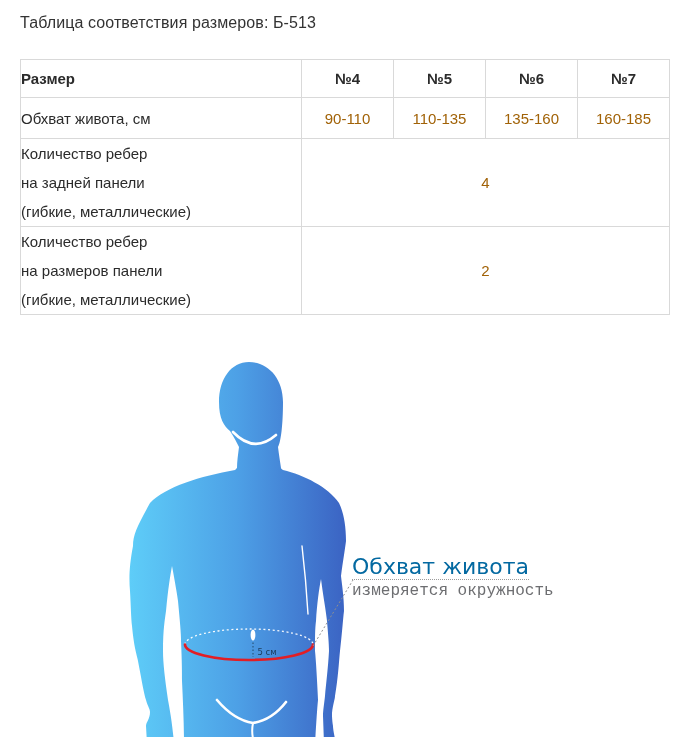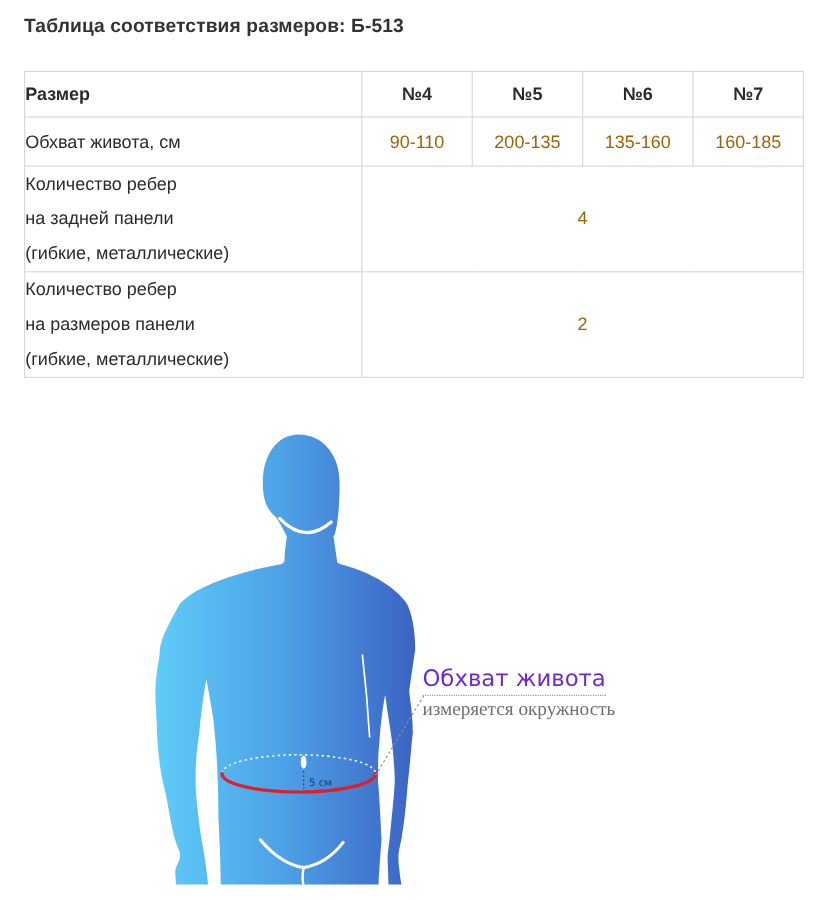--- a/index.html
+++ b/index.html
@@ -5,21 +5,21 @@
   html,body{margin:0;padding:0;background:#ffffff;}
   .page{
     position:relative;
     width:687px;height:750px;
     background:#ffffff;
     font-family:"Liberation Sans",sans-serif;
     overflow:hidden;
   }
   .section-title{
     position:absolute;left:20px;top:14px;
-    font-size:16px;font-weight:700;color:#333333;
+    font-size:16px;font-weight:400;color:#333333;
     letter-spacing:.1px;
   }
   table.size-table{
     position:absolute;left:20px;top:59px;
     width:646px;border-collapse:collapse;table-layout:fixed;
     font-size:15px;color:#333333;
   }
   table.size-table th,table.size-table td{
     border:1px solid #d9d9d9;background:#ffffff;
     padding:0;vertical-align:middle;
@@ -32,26 +32,26 @@
   tr.r-ribs{height:87px;}
   .cell-label{text-align:left;padding-left:17px;font-weight:400;color:#2b2b2b;}
   .cell-val{text-align:center;font-weight:400;color:#a16207;}
   .lbl-line{line-height:29px;white-space:nowrap;}
   
   .figure-svg{position:absolute;left:105px;top:348px;width:470px;height:389px;}
   .callout{position:absolute;left:352px;top:555px;width:240px;}
   .callout-title{
     display:inline-block;
     font-family:"DejaVu Sans","Liberation Sans",sans-serif;
-    font-size:19px;line-height:23px;color:#6d28d9;
+    font-size:22px;line-height:23px;color:#0369a1;
     padding-bottom:1px;border-bottom:1px dotted #9b9b9b;
   }
   .callout-desc{
     margin-top:3px;
-    font-family:Liberation Serif, serif;
+    font-family:Liberation Mono, monospace;
     font-size:16px;line-height:17px;color:#6d6e71;
   }
 </style>
 </head>
 <body>
 
 <div class="page">
 
   <div class="section-title">Таблица соответствия размеров: Б-513</div>
 
@@ -60,21 +60,21 @@
         <tr class="r-head">
       <th class="col-label cell-label">Размер</th>
       <th class="col-size cell-val">№4</th>
       <th class="col-size cell-val">№5</th>
       <th class="col-size cell-val">№6</th>
       <th class="col-size cell-val">№7</th>
     </tr>
     <tr class="r-girth">
       <td class="cell-label">Обхват живота, см</td>
       <td class="cell-val">90-110</td>
-      <td class="cell-val">200-135</td>
+      <td class="cell-val">110-135</td>
       <td class="cell-val">135-160</td>
       <td class="cell-val">160-185</td>
     </tr>
     <tr class="r-ribs">
       <td class="cell-label">
         <div class="lbl-line">Количество ребер</div>
         <div class="lbl-line">на задней панели</div>
         <div class="lbl-line">(гибкие, металлические)</div>
       </td>
       <td class="cell-val" colspan="4">4</td>

